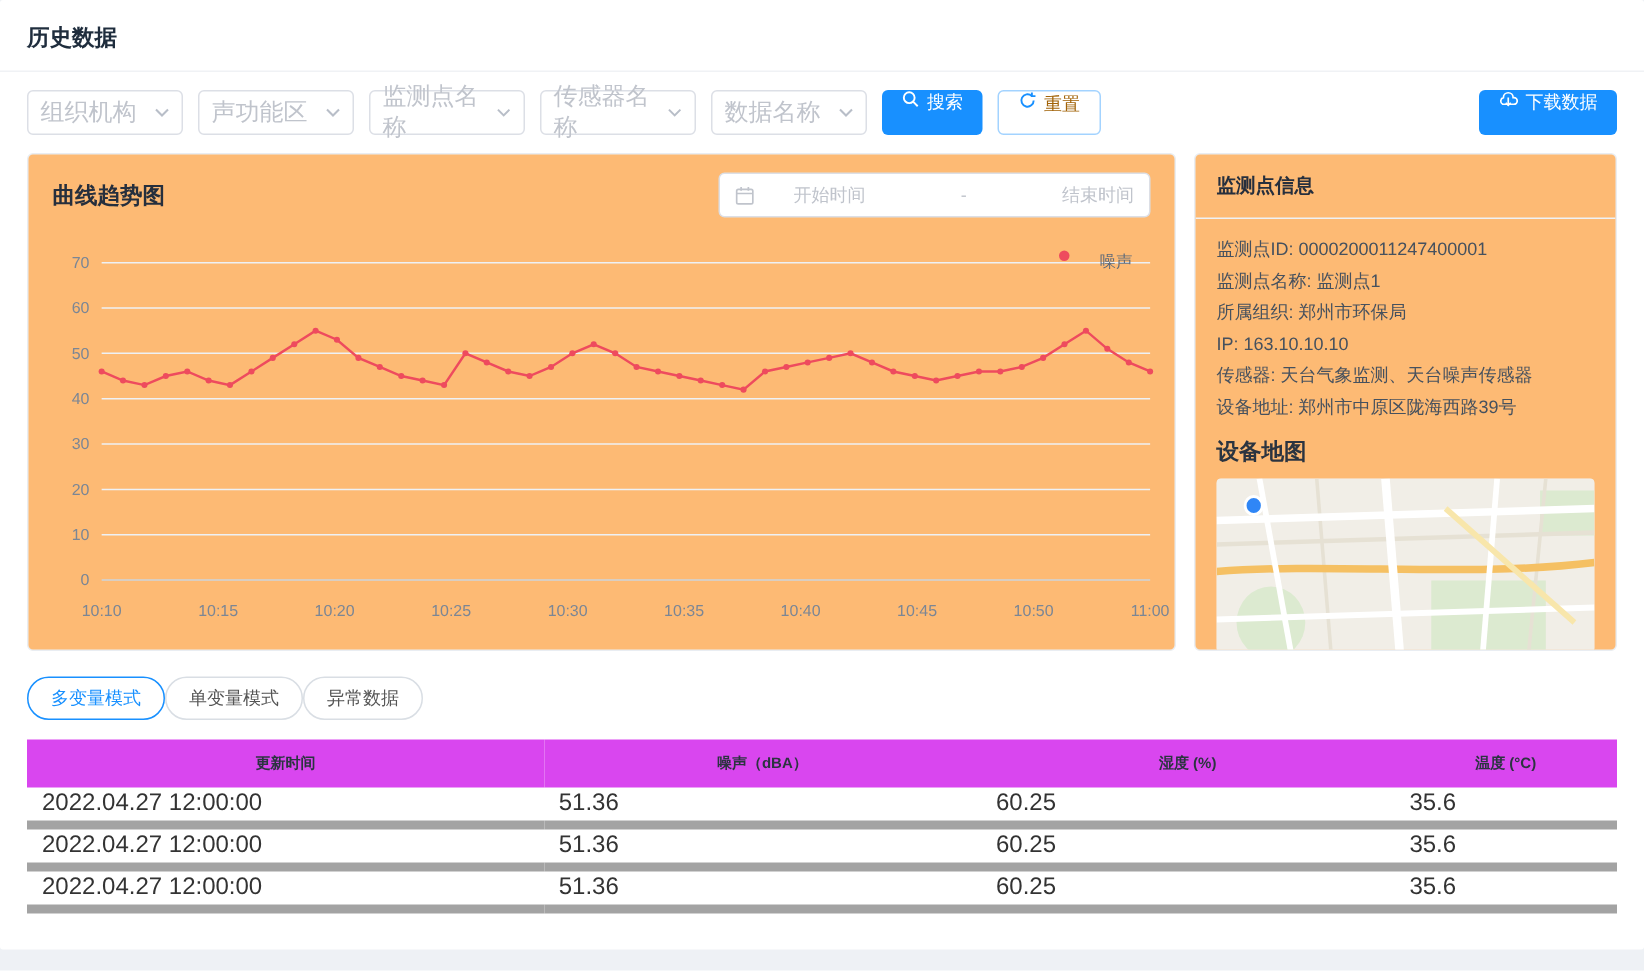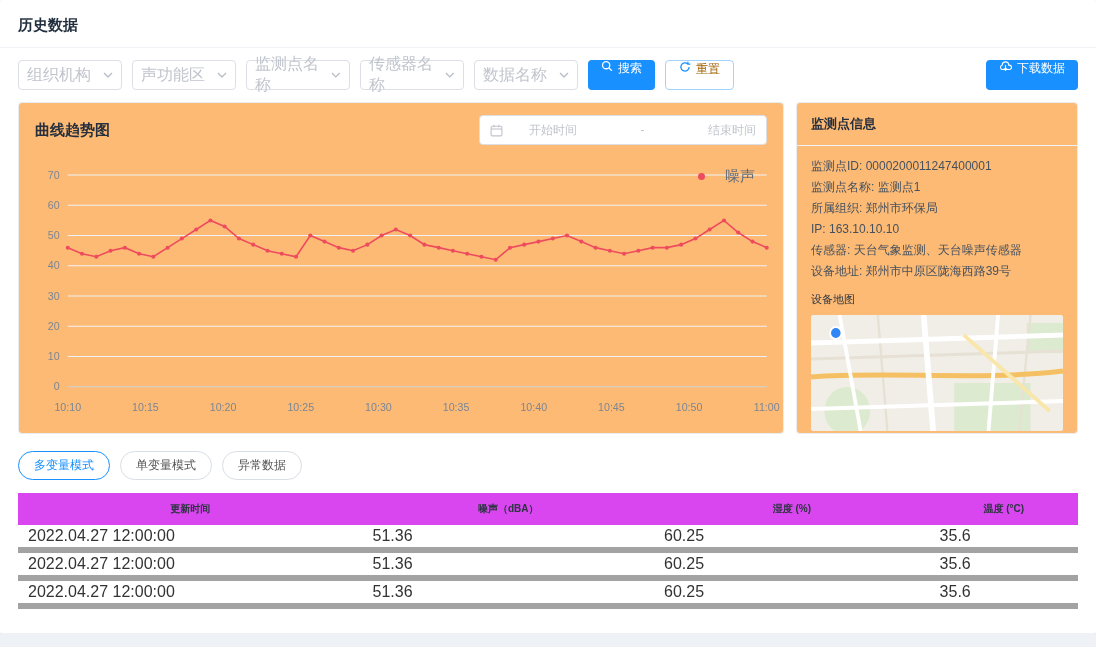--- a/index.html
+++ b/index.html
@@ -17,31 +17,31 @@
   .spacer{flex:1}
   .content{display:flex;gap:12px;padding:0 18px}
   .panel{border:1px solid #e9edf2;border-radius:4px;background:#fdba74}
   .chart-panel{flex:1;height:332px;position:relative}
   .info-panel{width:282px;height:332px;overflow:hidden}
   .chart-head{display:flex;align-items:center;justify-content:space-between;padding:12px 16px 2px}
   .chart-title{font-size:15px;font-weight:bold;color:#262f3d}
   .date-range{width:288px;height:30px;border:1px solid #dcdfe6;border-radius:4px;display:flex;align-items:center;gap:26px;padding:0 10px;color:#c0c4cc;background:#fff;cursor:pointer}
   .date-range .dr-txt{flex:0 0 auto}
   .date-range .sep{flex:1;text-align:center}
-  .legend{position:absolute;top:64px;right:28px;display:flex;align-items:center;gap:20px;font-size:15px;color:#5f6b7a}
+  .legend{position:absolute;top:64px;right:28px;display:flex;align-items:flex-start;gap:20px;font-size:11px;color:#5f6b7a}
   .legend-dot{width:7px;height:7px;border-radius:50%}
   #chart-svg{width:100%;height:258px;margin-top:16px;display:block}
   .tick{fill:#7b8695;font-size:10.5px}
   .info-head{padding:12px 14px;border-bottom:1px solid #eef1f5;font-weight:bold;font-size:13px;color:#262f3d}
   .info-body{padding:10px 14px 0}
   .info-line{line-height:21px;color:#46515e;font-size:12px;white-space:nowrap}
-  .map-title{font-weight:normal;margin:10px 0 8px;font-size:11px;color:#2b3440}
+  .map-title{font-weight:bold;margin:10px 0 8px;font-size:15px;color:#2b3440}
   .map{width:100%;height:116px;border-radius:3px;overflow:hidden;background:#f1eee7}
   .map svg{display:block;width:100%;height:100%}
-  .tabs{display:flex;gap:10px;padding:17px 18px 13px}
+  .tabs{display:flex;padding:17px 18px 13px}
   .tab{height:29px;padding:0 15px;border:1px solid #d9dee4;border-radius:15px;background:#fff;display:inline-flex;align-items:center;font-size:12px;color:#555;cursor:pointer}
   .tab.active{color:#1890ff;border-color:#1890ff}
   .data-table{width:calc(100% - 36px);margin:0 18px;border-collapse:collapse;table-layout:fixed}
   .data-table thead th{background:#d946ef;text-align:center;padding:9px 10px;font-size:10px;color:#2b3440;font-weight:bold}
   .data-table tbody td{padding:2px 10px;border-bottom:6px solid #a3a3a3;color:#333;font-size:16px}
   .icon{display:inline-flex;align-items:center}
 </style>
 </head>
 <body>
 

